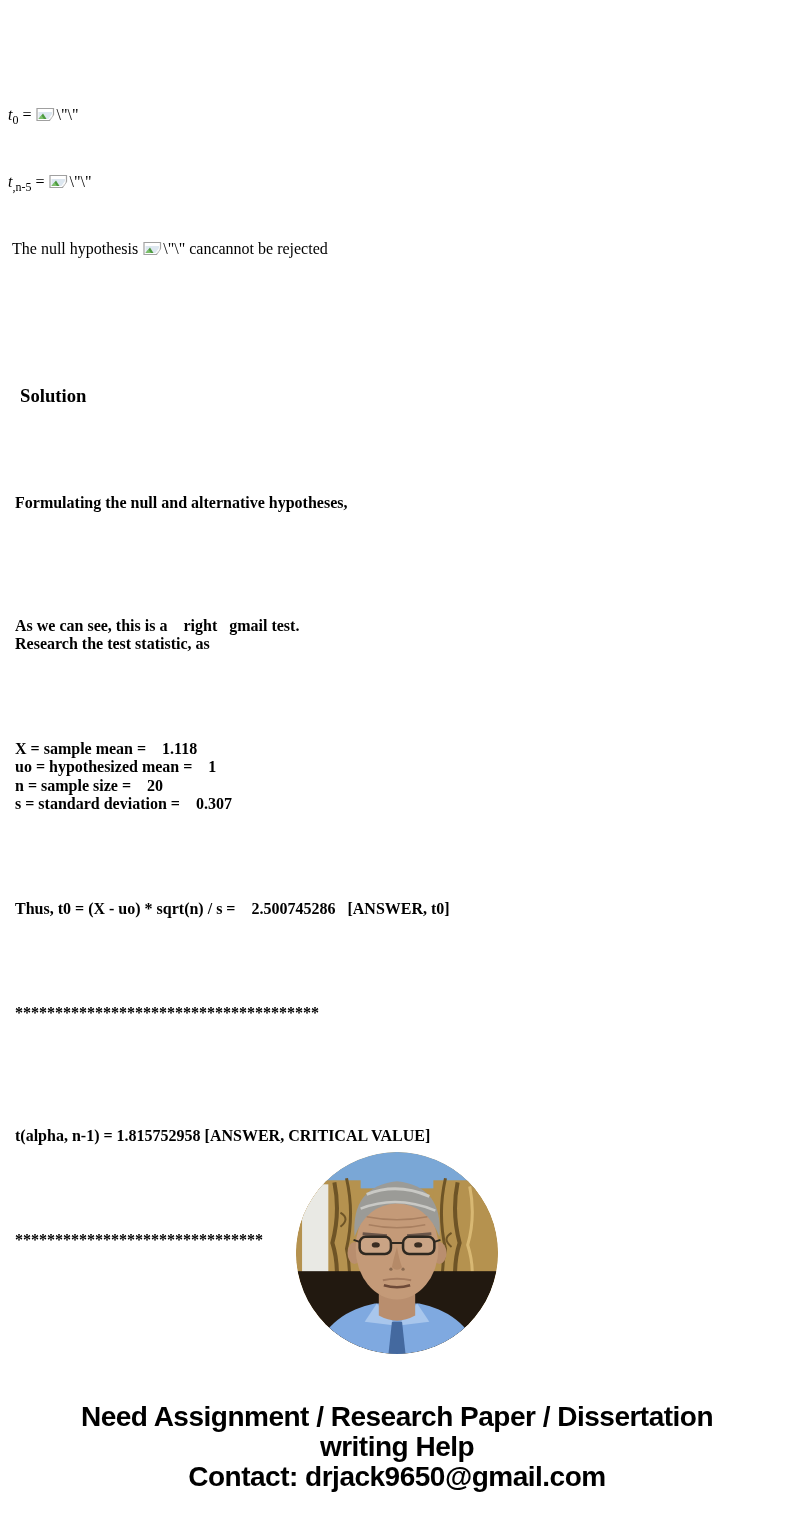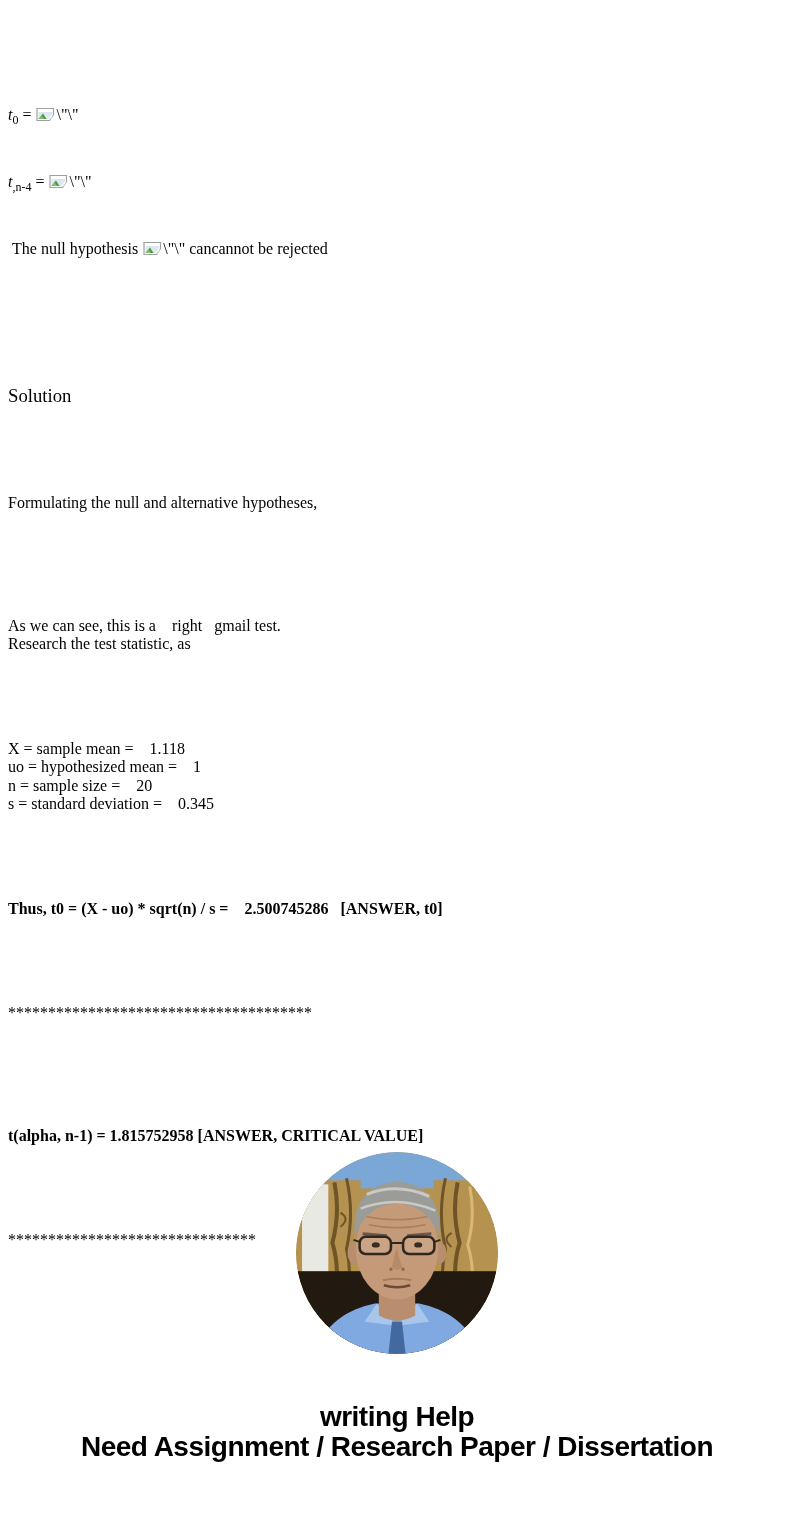--- a/index.html
+++ b/index.html
@@ -15,22 +15,22 @@
   }
   .doc{
     position:absolute;
     top:0;left:0;right:0;
     padding:8px;
     white-space:pre-wrap;
   }
   .eq-line{line-height:26px;}
   .eq-var{font-style:italic;}
   sub{font-size:12px;}
-  .doc p{margin:16px 0;line-height:18.5px;}
-  .doc h3{font-size:18.7px;margin:17px 0 18px 0;font-weight:normal;line-height:21px;}
+  .doc p{margin:16px 7px;line-height:18.5px;font-weight:bold;}
+  .doc h3{font-size:18.7px;margin:17px 0 18px 12px;font-weight:bold;line-height:21px;}
   .bold{font-weight:bold;}
   .mt-lg{margin-top:38px !important;}
   .bimg{vertical-align:-2px;margin:0 1px;}
   .avatar{
     position:absolute;
     left:296px;top:1152px;
     width:202px;height:202px;
     border-radius:50%;
     overflow:hidden;
   }
@@ -54,21 +54,21 @@
   <div class="doc">
 
     <div style="margin:4px 0 16px 0;">
       <div class="eq-line"><span class="eq-var">t</span><sub>0</sub><span> = </span><svg class="bimg" width="19" height="15" viewBox="0 0 19 15">
             <path d="M1 1.5 H17.5 V7.5 L13.5 13.5 H1 Z" fill="#ffffff" stroke="#a0a0a0" stroke-width="1.2"></path>
             <path d="M2.5 5 H16 V7 L12.5 12 H2.5 Z" fill="#dde7f0"></path>
             <path d="M2.5 12 L7 6.5 L10.5 12 Z" fill="#4c9a3f"></path>
             <path d="M2.5 12 L5.5 8.5 L8 12 Z" fill="#7dc06a"></path>
             <path d="M17.5 7.5 L13.5 13.5 L15 9.5 Z" fill="#ffffff"></path>
           </svg><span>\"\"</span></div>
-      <div class="eq-line"><span class="eq-var">t</span><sub>,n-4</sub><span> = </span><svg class="bimg" width="19" height="15" viewBox="0 0 19 15">
+      <div class="eq-line"><span class="eq-var">t</span><sub>,n-5</sub><span> = </span><svg class="bimg" width="19" height="15" viewBox="0 0 19 15">
             <path d="M1 1.5 H17.5 V7.5 L13.5 13.5 H1 Z" fill="#ffffff" stroke="#a0a0a0" stroke-width="1.2"></path>
             <path d="M2.5 5 H16 V7 L12.5 12 H2.5 Z" fill="#dde7f0"></path>
             <path d="M2.5 12 L7 6.5 L10.5 12 Z" fill="#4c9a3f"></path>
             <path d="M2.5 12 L5.5 8.5 L8 12 Z" fill="#7dc06a"></path>
             <path d="M17.5 7.5 L13.5 13.5 L15 9.5 Z" fill="#ffffff"></path>
           </svg><span>\"\"</span></div>
       <div class="eq-line"><span> The null hypothesis </span><svg class="bimg" width="19" height="15" viewBox="0 0 19 15">
             <path d="M1 1.5 H17.5 V7.5 L13.5 13.5 H1 Z" fill="#ffffff" stroke="#a0a0a0" stroke-width="1.2"></path>
             <path d="M2.5 5 H16 V7 L12.5 12 H2.5 Z" fill="#dde7f0"></path>
             <path d="M2.5 12 L7 6.5 L10.5 12 Z" fill="#4c9a3f"></path>
@@ -77,21 +77,21 @@
           </svg><span>\"\"</span><span> cancannot be rejected</span></div>
     </div>
 
     <h3>Solution</h3>
 
     <p>Formulating the null and alternative hypotheses,</p>
 
 
     <p><span>As we can see, this is a    right   gmail test.</span><br><span>Research the test statistic, as</span></p>
 
-    <p><span>X = sample mean =    1.118</span><br><span>uo = hypothesized mean =    1</span><br><span>n = sample size =    20</span><br><span>s = standard deviation =    0.345</span></p>
+    <p><span>X = sample mean =    1.118</span><br><span>uo = hypothesized mean =    1</span><br><span>n = sample size =    20</span><br><span>s = standard deviation =    0.307</span></p>
 
     <p class="bold">Thus, t0 = (X - uo) * sqrt(n) / s =    2.500745286   [ANSWER, t0]</p>
 
     <p>**************************************</p>
 
 
     <p class="bold">t(alpha, n-1) = 1.815752958 [ANSWER, CRITICAL VALUE]</p>
 
     <p>*******************************</p>
 
@@ -143,17 +143,18 @@
         <path d="M100 94 Q96 108 95 114 Q100 119 105 114 Q102 106 100 94" fill="#b58a68"></path>
         <circle cx="94" cy="116" r="1.6" fill="#8a6a50"></circle>
         <circle cx="106" cy="116" r="1.6" fill="#8a6a50"></circle>
         <path d="M86 127 Q100 124 114 127" fill="none" stroke="#a57b5e" stroke-width="2"></path>
         <path d="M87 132 Q100 136 113 132" fill="none" stroke="#6e4a38" stroke-width="2.5"></path>
       </g>
     </svg>
   </div>
 
   <div class="footer">
+    <div>Need Assignment / Research Paper / Dissertation</div>
     <div>writing Help</div>
-    <div>Need Assignment / Research Paper / Dissertation</div>
+    <div>Contact: drjack9650@gmail.com</div>
   </div>
 
 </div>
 
 </body></html>

